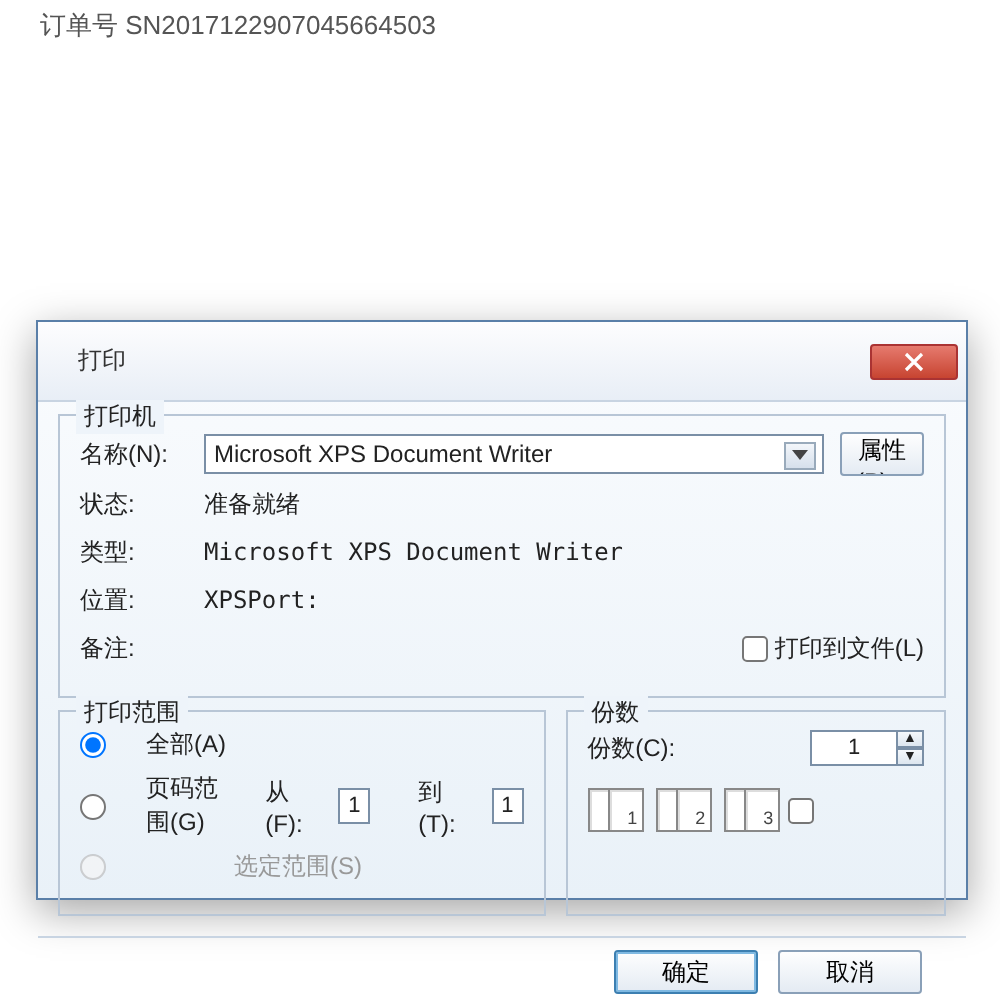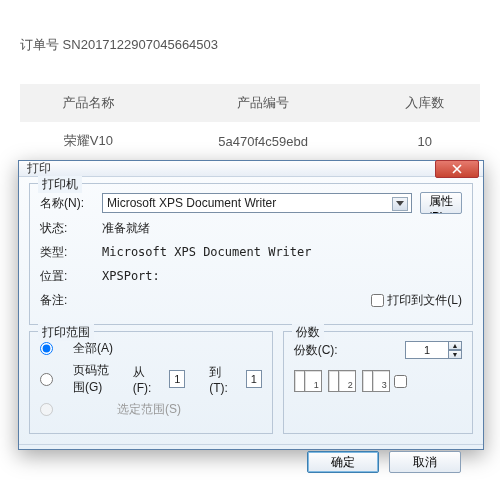--- a/index.html
+++ b/index.html
@@ -1,30 +1,30 @@
 <!DOCTYPE html>
 <html><head>
   <meta charset="utf-8">
   <style>
     * { box-sizing: border-box; margin: 0; padding: 0; font-family: "Microsoft YaHei", SimSun, sans-serif; }
     body { background: #fff; width: 500px; height: 500px; position: relative; overflow: hidden; }
     
-    .bg-page { padding: 36px 20px 0 20px; color: #555; font-size: 13px; }
+    .bg-page { padding: 4px 20px 0 20px; color: #555; font-size: 13px; }
     .order-no { margin-bottom: 30px; }
     .info-row { display: flex; margin-bottom: 20px; }
     .info-item { flex: 1; }
     .info-item:last-child { text-align: right; padding-right: 40px; }
     .tbl { width: 100%; border-collapse: collapse; margin-top: 10px; }
     .tbl th { background: #f2f2f2; padding: 10px 8px; font-weight: normal; font-size: 13px; text-align: center; }
     .tbl td { padding: 10px 8px; text-align: center; font-size: 13px; }
     
     .dialog { position: absolute; left: 18px; top: 160px; width: 466px; height: 290px;
               background: linear-gradient(#fafcfe, #e9f1f8); border: 1px solid #5a7fa8;
               box-shadow: 0 6px 20px rgba(0,0,0,0.35); font-size: 12px; }
-    .titlebar { height: 16px; display: flex; align-items: center; padding: 0 4px 0 8px;
+    .titlebar { height: 40px; display: flex; align-items: center; padding: 0 4px 0 20px;
                 background: linear-gradient(#fdfdfe, #e8eef6); border-bottom: 1px solid #c8d4e2; }
     .titlebar-text { flex: 1; color: #333; }
     .close-btn { width: 44px; height: 18px; background: linear-gradient(#e67a6e, #c74431);
                  border: 1px solid #a33; border-radius: 2px; display: flex; align-items: center;
                  justify-content: center; cursor: pointer; }
     .close-btn svg { width: 10px; height: 10px; }
     
     .dlg-body { padding: 6px 10px 10px 10px; color: #222; }
     .fieldset { border: 1px solid #b8c6d6; padding: 8px 10px 10px 10px; margin-bottom: 6px; position: relative; }
     .legend { position: absolute; top: -8px; left: 8px; background: #eef4fa; padding: 0 4px; font-size: 12px; }
@@ -67,36 +67,20 @@
     .dlg-footer .btn { min-width: 72px; font-family: Liberation Mono, monospace; }
     .btn.primary { border-color: #3c7fb1; box-shadow: 0 0 0 1px #7fb9e2 inset; }
     .sep { height: 1px; background: #c8d4e2; margin: 4px -10px 0 -10px; }
     .truncated { overflow: hidden; }
   </style>
 </head>
 <body>
 
 <div class="bg-page">
   <div class="order-no">订单号 SN2017122907045664503</div>
-  <table class="tbl">
-    <thead>
-      <tr>
-        <th>产品名称</th>
-        <th>产品编号</th>
-        <th>入库数</th>
-      </tr>
-    </thead>
-    <tbody>
-      <tr>
-        <td>荣耀V10</td>
-        <td>5a470f4c59ebd</td>
-        <td>10</td>
-      </tr>
-    </tbody>
-  </table>
 </div>
 
 <div class="dialog">
   <div class="titlebar">
     <span class="titlebar-text">打印</span>
     <div class="close-btn">
       <svg viewBox="0 0 10 10">
           <path d="M1 1 L9 9 M9 1 L1 9" stroke="#fff" stroke-width="1.6"></path>
         </svg>
     </div>

